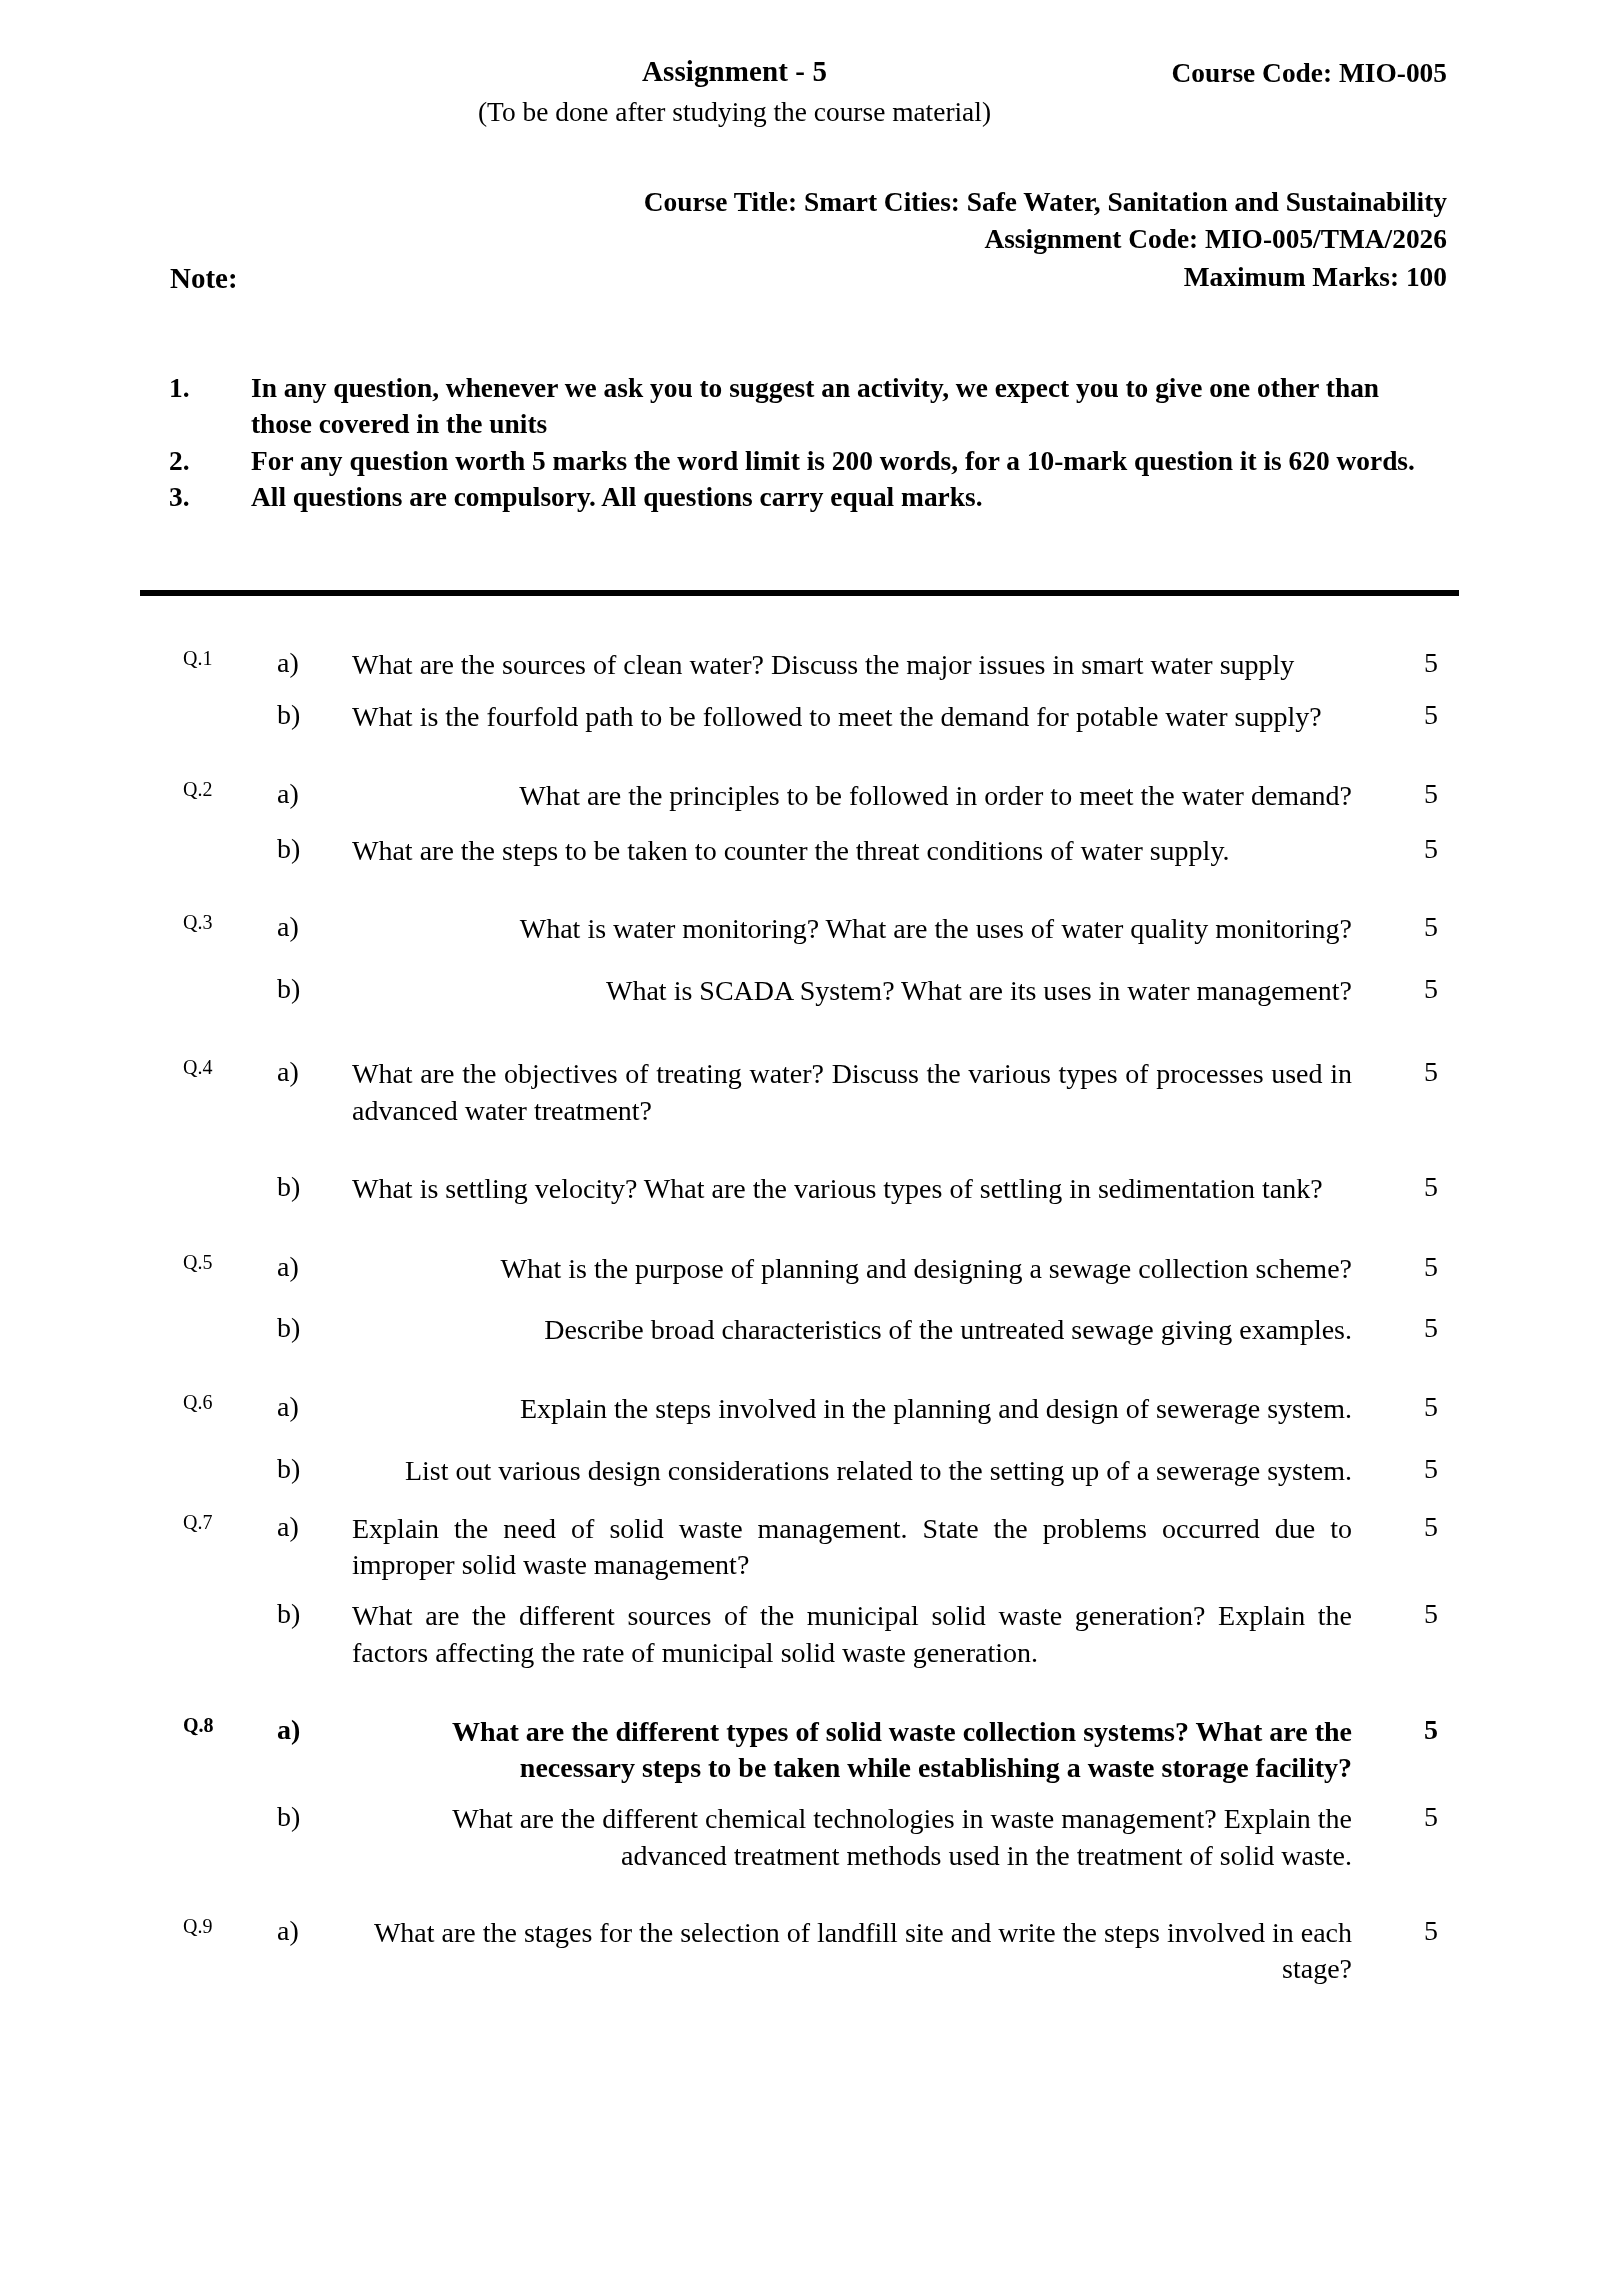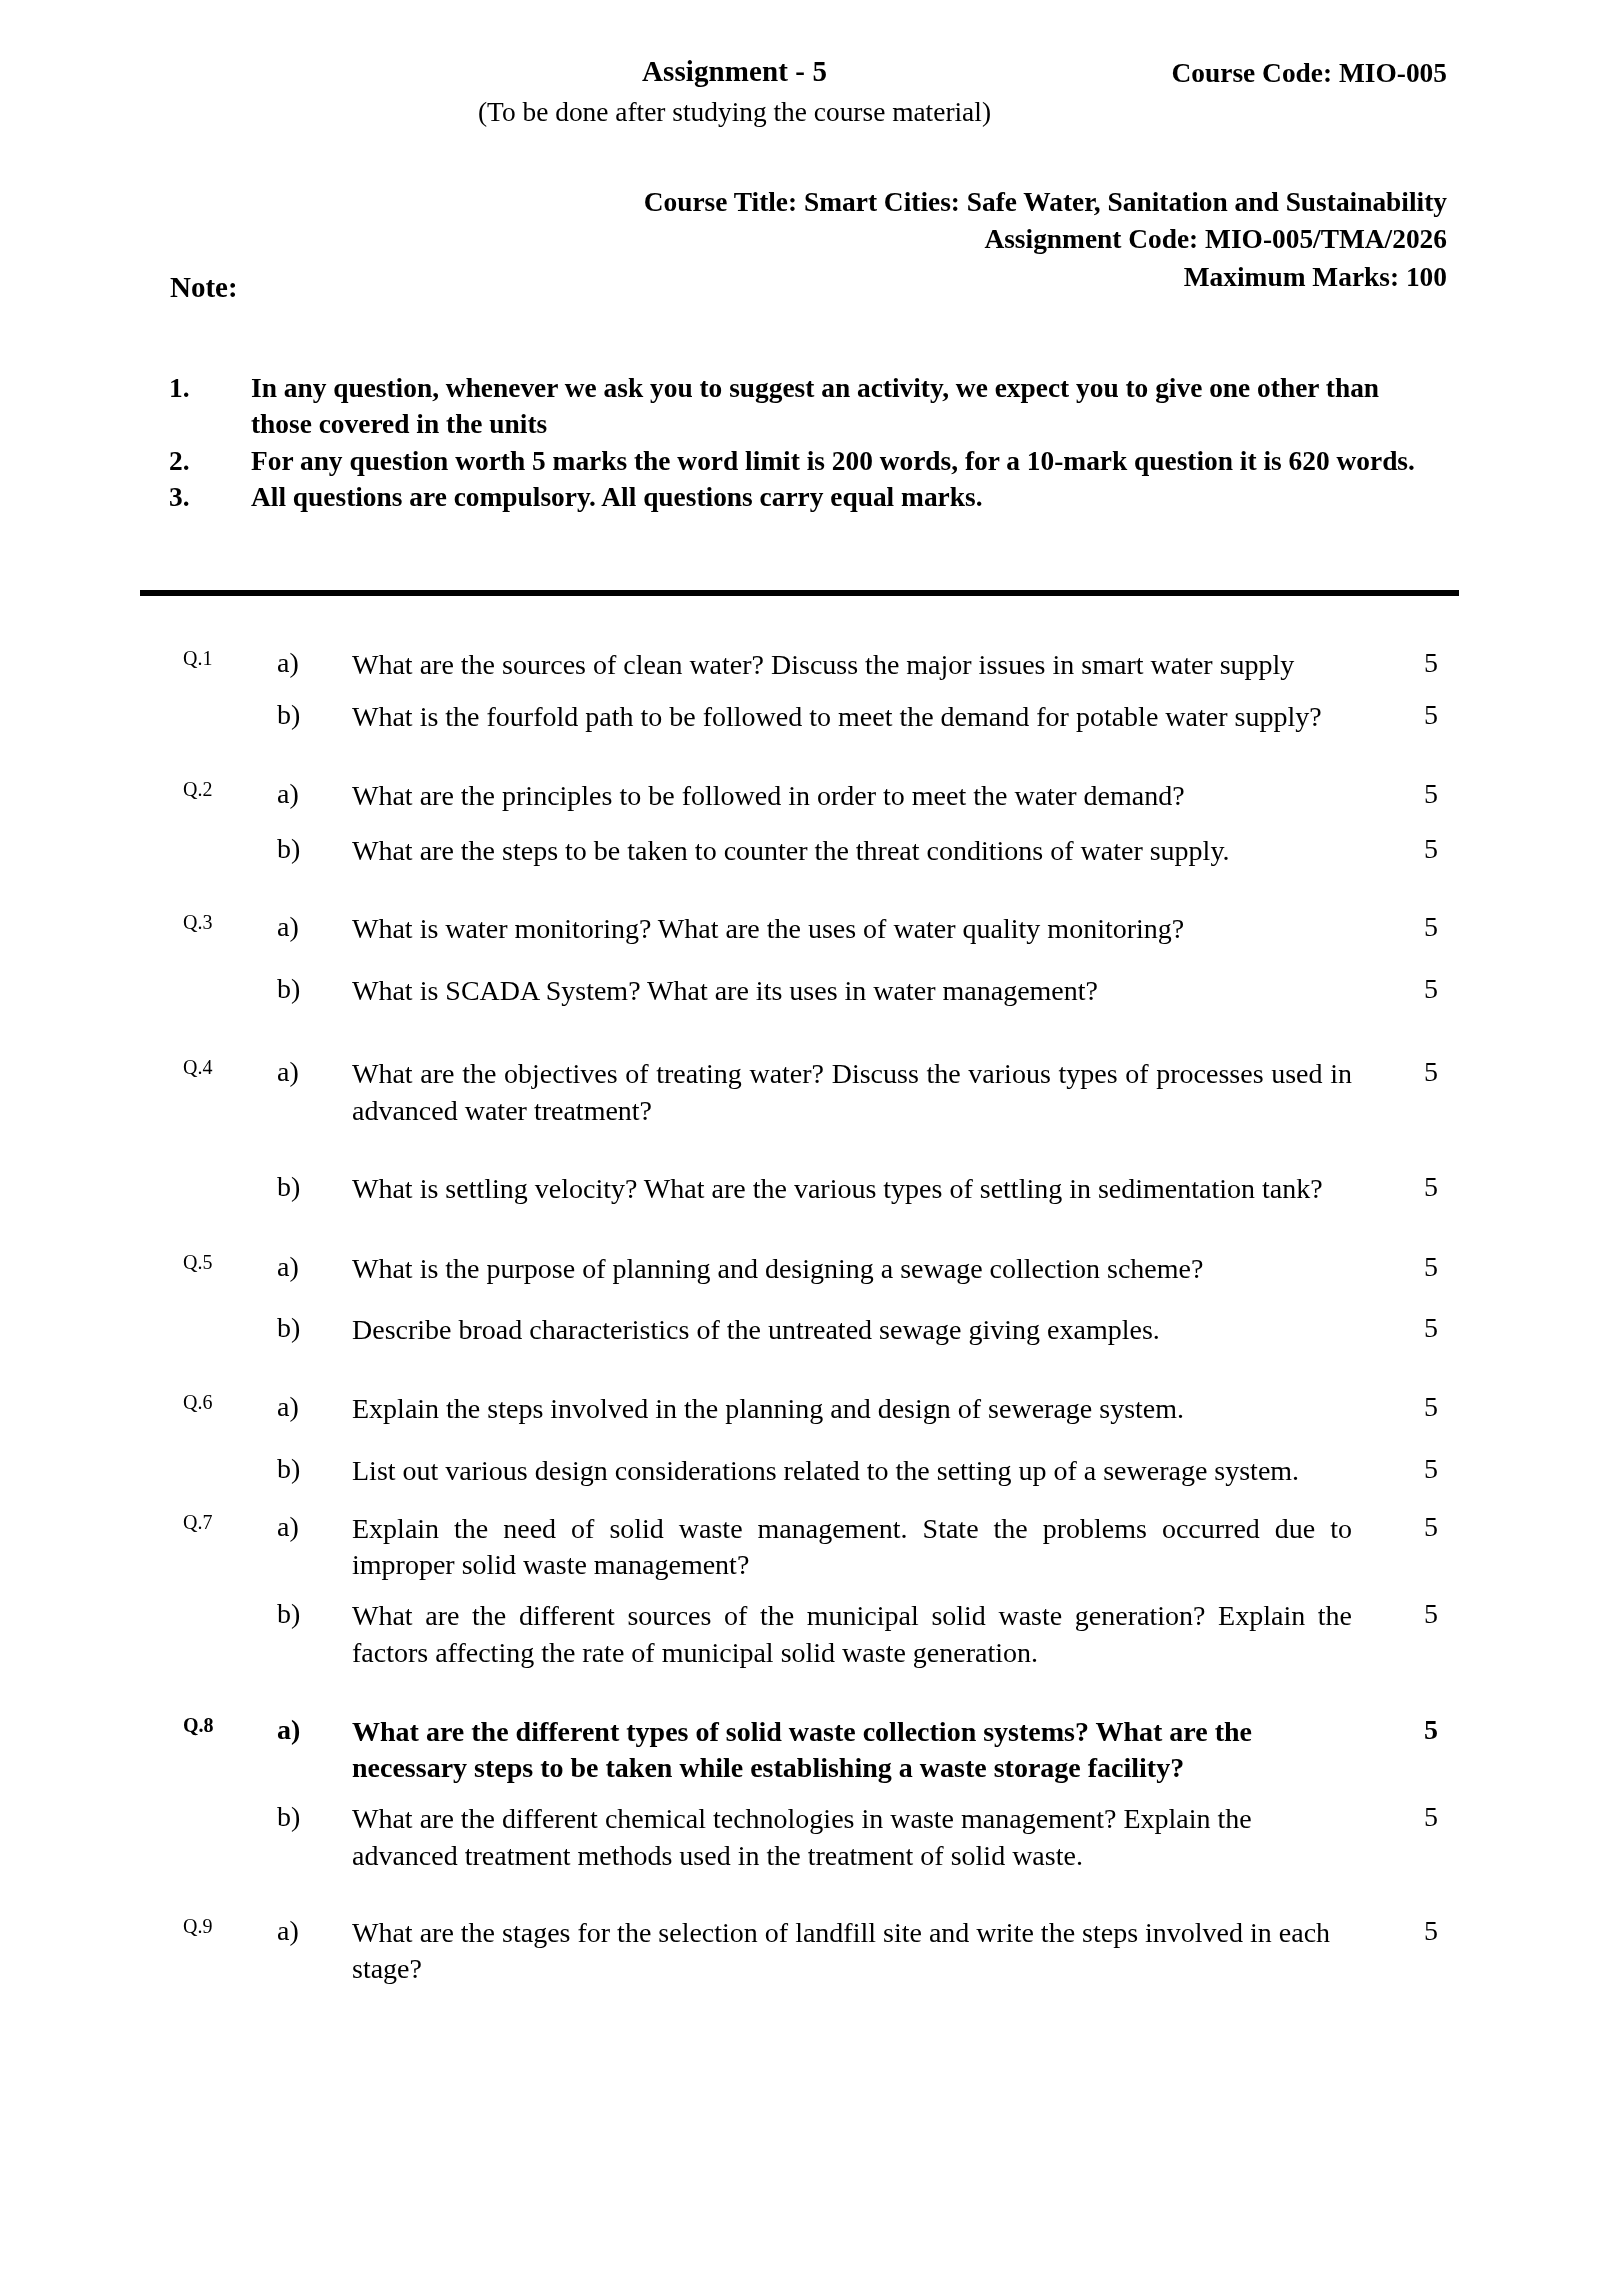--- a/index.html
+++ b/index.html
@@ -70,21 +70,21 @@
     font-size: 27.4px;
     font-weight: bold;
     line-height: 1.36;
   }
   .right-meta div { white-space: nowrap; }
 
   
   .note-label {
     position: absolute;
     left: 170px;
-    top: 271px;
+    top: 262px;
     font-size: 29px;
     font-weight: bold;
   }
   .note-list {
     position: absolute;
     left: 169px;
     top: 371px;
     width: 1258px;
     font-size: 27.4px;
     font-weight: bold;
@@ -134,20 +134,21 @@
     left: 277px;
     top: 0;
     font-size: 28px;
     white-space: nowrap;
   }
   .q-text {
     margin-left: 352px;
     width: 1000px;
     font-size: 28px;
     line-height: 1.30;
+    text-align: right;
   }
   .q-text.justify { text-align: justify; text-align-last: left; }
   .q-marks {
     position: absolute;
     left: 1424px;
     top: 0;
     font-size: 28px;
   }
 </style>
 </head>

